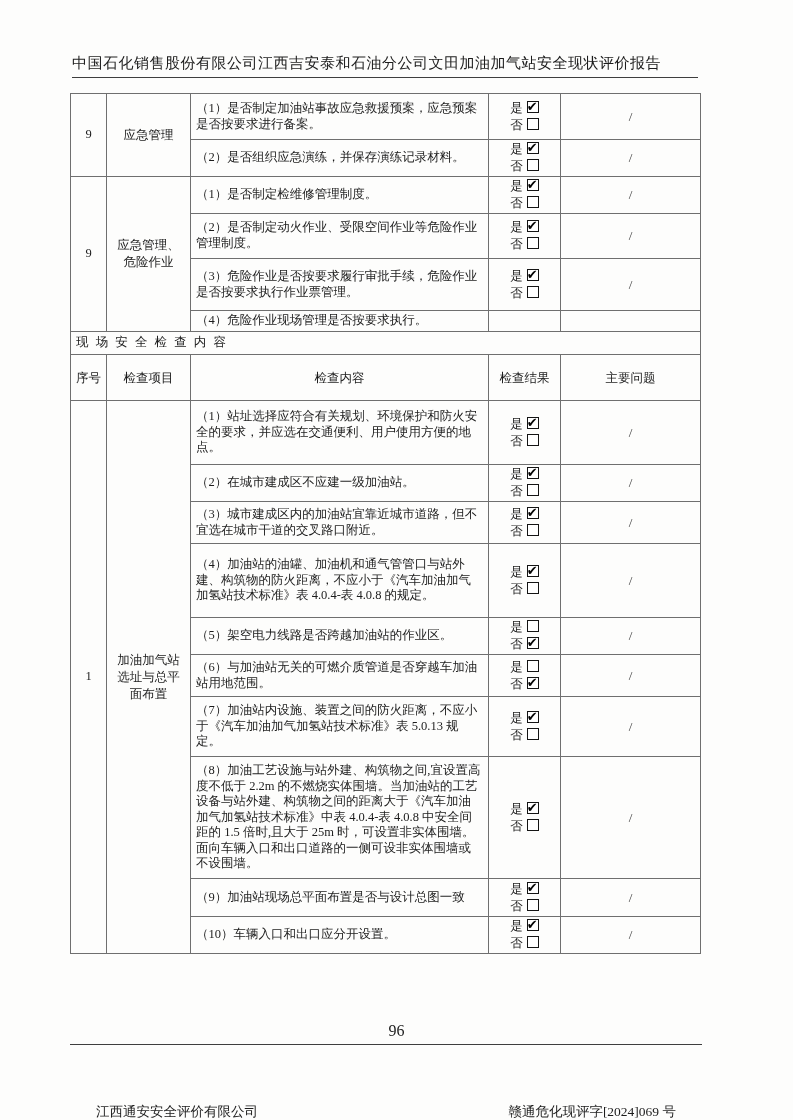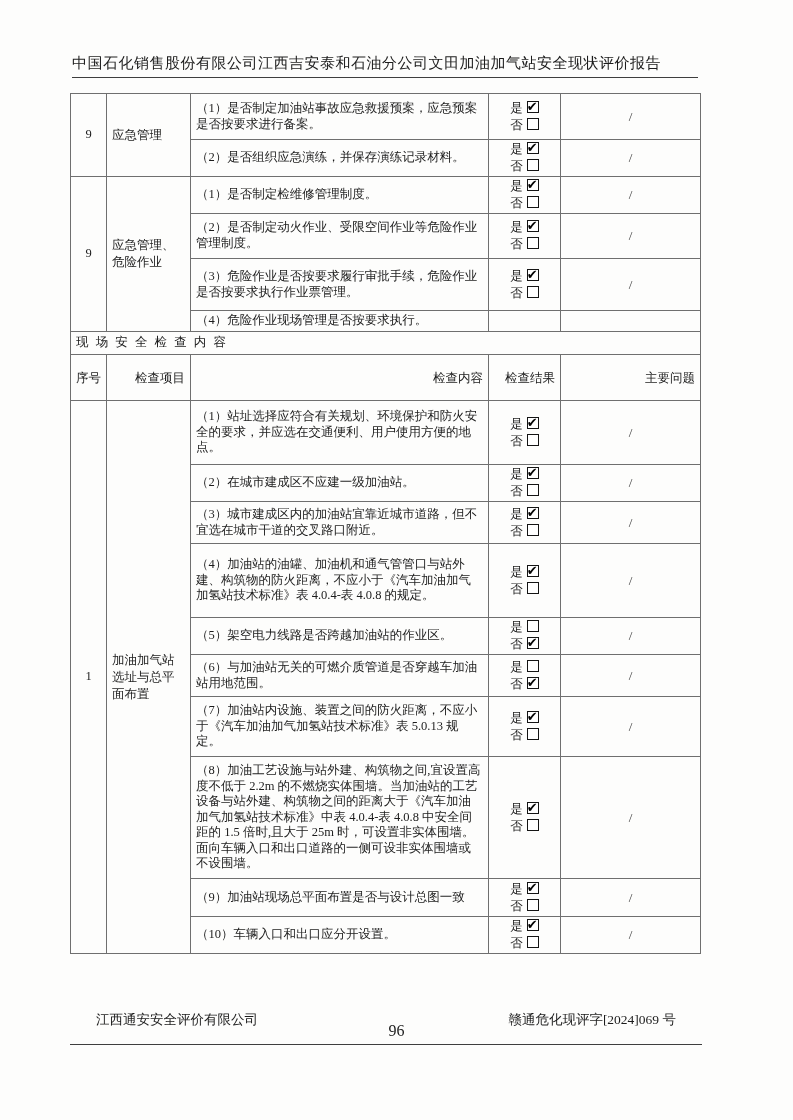--- a/index.html
+++ b/index.html
@@ -16,43 +16,43 @@
     position:absolute;top:93px;left:70px;width:630px;
     border-collapse:collapse;table-layout:fixed;
     font-size:12.5px;line-height:15.6px;
   }
   table.checklist td{
     border:1px solid #6f6f6f;padding:1px 5px;vertical-align:middle;
     overflow:hidden;
   }
   table.checklist{border:1.5px solid #4c4c4c;}
   .c-seq{text-align:center;padding:1px 2px;}
-  .c-item{padding:1px 13px;line-height:17px;}
+  .c-item{text-align:center;padding:1px 13px;line-height:17px;}
   .c-content{text-align:left;}
   .c-result{text-align:center;padding:1px 2px;}
   .c-problem{text-align:center;font-size:13px;color:#3a3a3a;}
   .c-section{letter-spacing:2px;padding:2px 0;}
-  .c-colhead{text-align:right;line-height:16px;}
+  .c-colhead{text-align:center;line-height:16px;}
 
   .resbox{display:inline-block;text-align:left;}
   .resline{white-space:nowrap;line-height:17px;}
   .cb{
     display:inline-block;width:10px;height:10px;border:1.5px solid #141414;
     margin-left:4px;vertical-align:-1px;position:relative;background:#fff;
   }
   .cb.checked::after{
     content:"\2714";position:absolute;left:-1px;top:-4px;
     font-size:13px;font-weight:bold;color:#000;
     font-family:"DejaVu Sans",sans-serif;
   }
 
   .page-num{position:absolute;top:1022px;left:0;width:100%;text-align:center;font-size:16px;}
   .footer-rule{position:absolute;top:1044px;left:70px;width:632px;border-top:1.6px solid #3e3e3e;}
   .footer-row{
-    position:absolute;top:1011px;left:96px;width:580px;
+    position:absolute;top:1103px;left:96px;width:580px;
     display:flex;justify-content:space-between;font-size:13.5px;gap:19px;
   }
 </style>
 </head>
 <body>
 
 <div class="page">
 
   <div class="doc-header">
     <div class="doc-title">中国石化销售股份有限公司江西吉安泰和石油分公司文田加油加气站安全现状评价报告</div>

